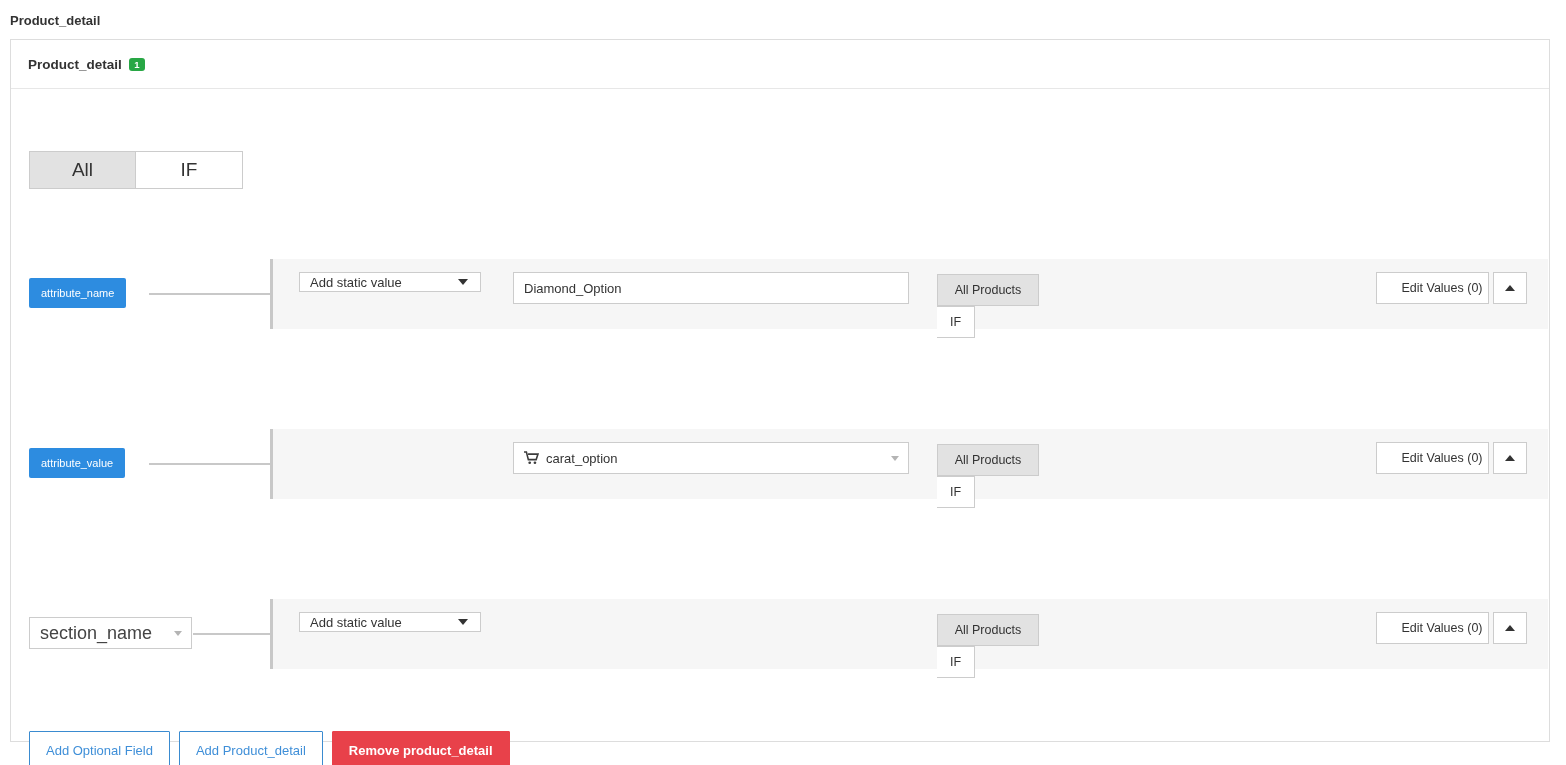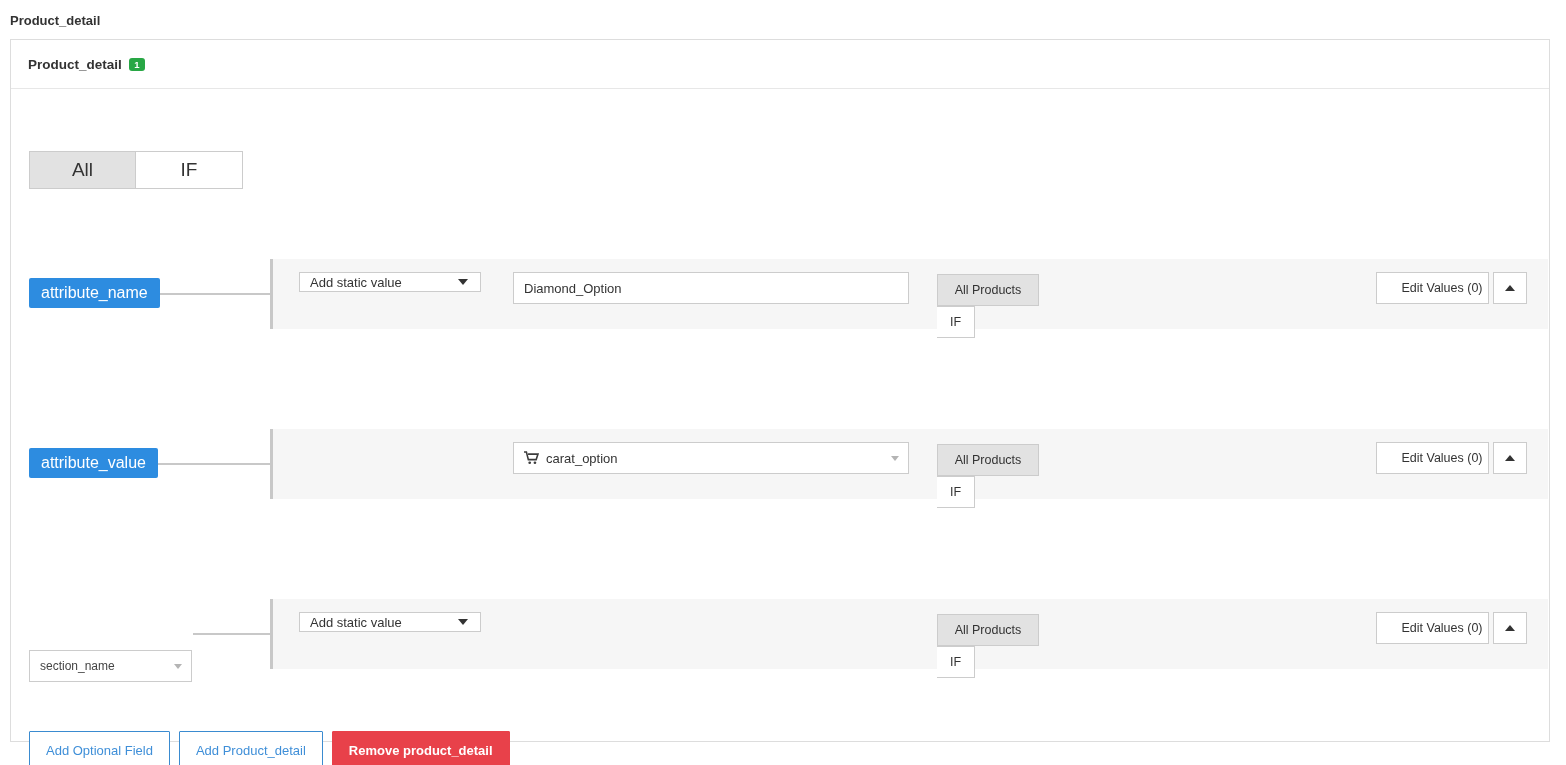--- a/index.html
+++ b/index.html
@@ -124,44 +124,43 @@
     top: 34px;
     height: 2px;
     background: #c8c8c8;
   }
 
   .field-chip {
     position: absolute;
     left: 18px;
     background: #2d8ce0;
     color: #ffffff;
-    font-size: 16px;
+    font-size: 11px;
     border-radius: 2px;
     padding: 0 12px;
     height: 30px;
     line-height: 30px;
     white-space: nowrap;
     cursor: pointer;
   }
 
   .field-select {
     position: absolute;
     left: 18px;
     width: 163px;
     height: 32px;
     border: 1px solid #cccccc;
     background: #ffffff;
     box-sizing: border-box;
-    font-size: 12px;
+    font-size: 18px;
     color: #444444;
     display: flex;
     align-items: center;
     padding: 0 10px;
     cursor: pointer;
-    margin-top: 33px;
   }
 
   .caret-sm {
     position: absolute;
     right: 9px;
     width: 0; height: 0;
     border-left: 4px solid transparent;
     border-right: 4px solid transparent;
     border-top: 5px solid #b4b4b4;
   }

